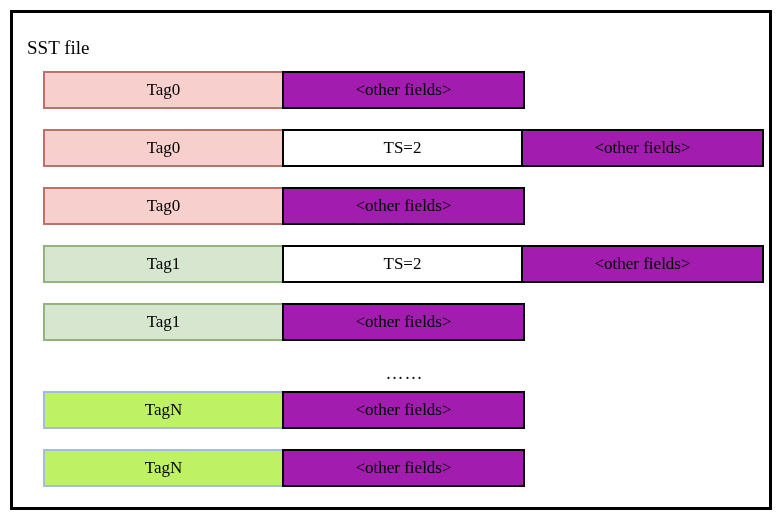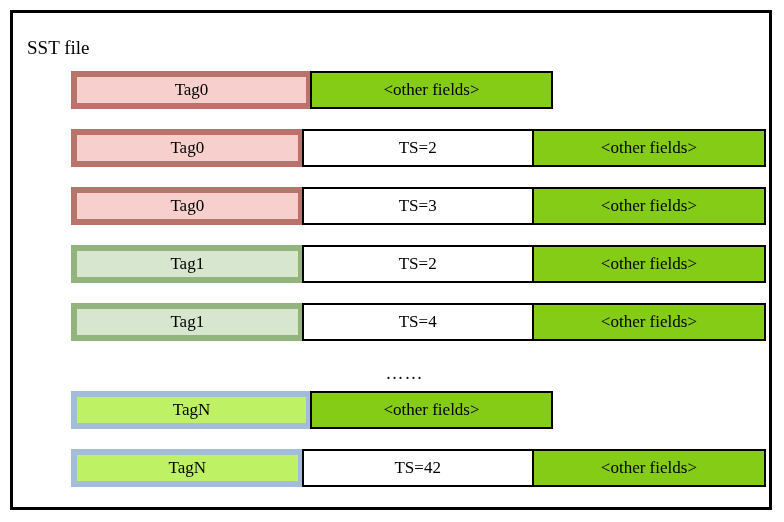--- a/index.html
+++ b/index.html
@@ -60,36 +60,35 @@
     align-items: center;
     justify-content: center;
     font-size: 17px;
     line-height: 20px;
     white-space: nowrap;
     color: #000000;
   }
 
   .cell-tag {
     width: 241px;
-    border: 6px solid #ec4899;
+    border: 2px solid #ec4899;
     background: #ffffff;
-    margin-left: 28px;
   }
 
   .cell-ts {
     width: 241px;
     border: 2px solid #000000;
     background: #ffffff;
     margin-left: -2px;
   }
 
   .cell-other {
     width: 243px;
     border: 2px solid #000000;
-    background: #84cc16;
+    background: #a21caf;
     margin-left: -2px;
   }
 
   
   .tag-pink {
     background: #f7cfcc;
     border-color: #b8736b;
   }
   .tag-green {
     background: #d7e6ce;
@@ -129,43 +128,40 @@
     </div>
 
     <div class="record-row" style="top:116px;">
       <div class="cell cell-tag tag-pink">Tag0</div>
       <div class="cell cell-ts">TS=2</div>
       <div class="cell cell-other">&lt;other fields&gt;</div>
     </div>
 
     <div class="record-row" style="top:174px;">
       <div class="cell cell-tag tag-pink">Tag0</div>
-      <div class="cell cell-ts">TS=3</div>
       <div class="cell cell-other">&lt;other fields&gt;</div>
     </div>
 
     <div class="record-row" style="top:232px;">
       <div class="cell cell-tag tag-green">Tag1</div>
       <div class="cell cell-ts">TS=2</div>
       <div class="cell cell-other">&lt;other fields&gt;</div>
     </div>
 
     <div class="record-row" style="top:290px;">
       <div class="cell cell-tag tag-green">Tag1</div>
-      <div class="cell cell-ts">TS=4</div>
       <div class="cell cell-other">&lt;other fields&gt;</div>
     </div>
 
     <div class="ellipsis-row" style="top:348px;">……</div>
 
     <div class="record-row" style="top:378px;">
       <div class="cell cell-tag tag-blue">TagN</div>
       <div class="cell cell-other">&lt;other fields&gt;</div>
     </div>
 
     <div class="record-row" style="top:436px;">
       <div class="cell cell-tag tag-blue">TagN</div>
-      <div class="cell cell-ts">TS=42</div>
       <div class="cell cell-other">&lt;other fields&gt;</div>
     </div>
 
   </div>
 </div>
 
 </body></html>

